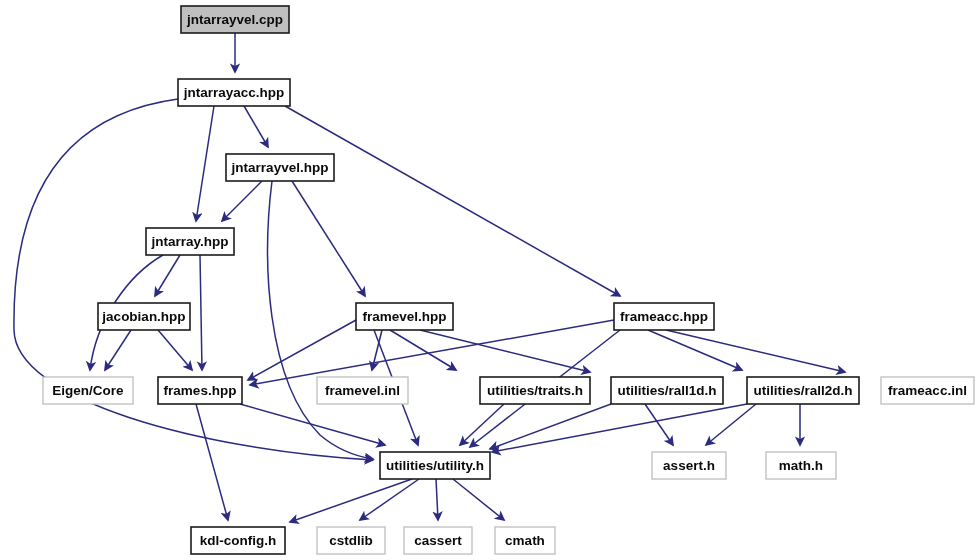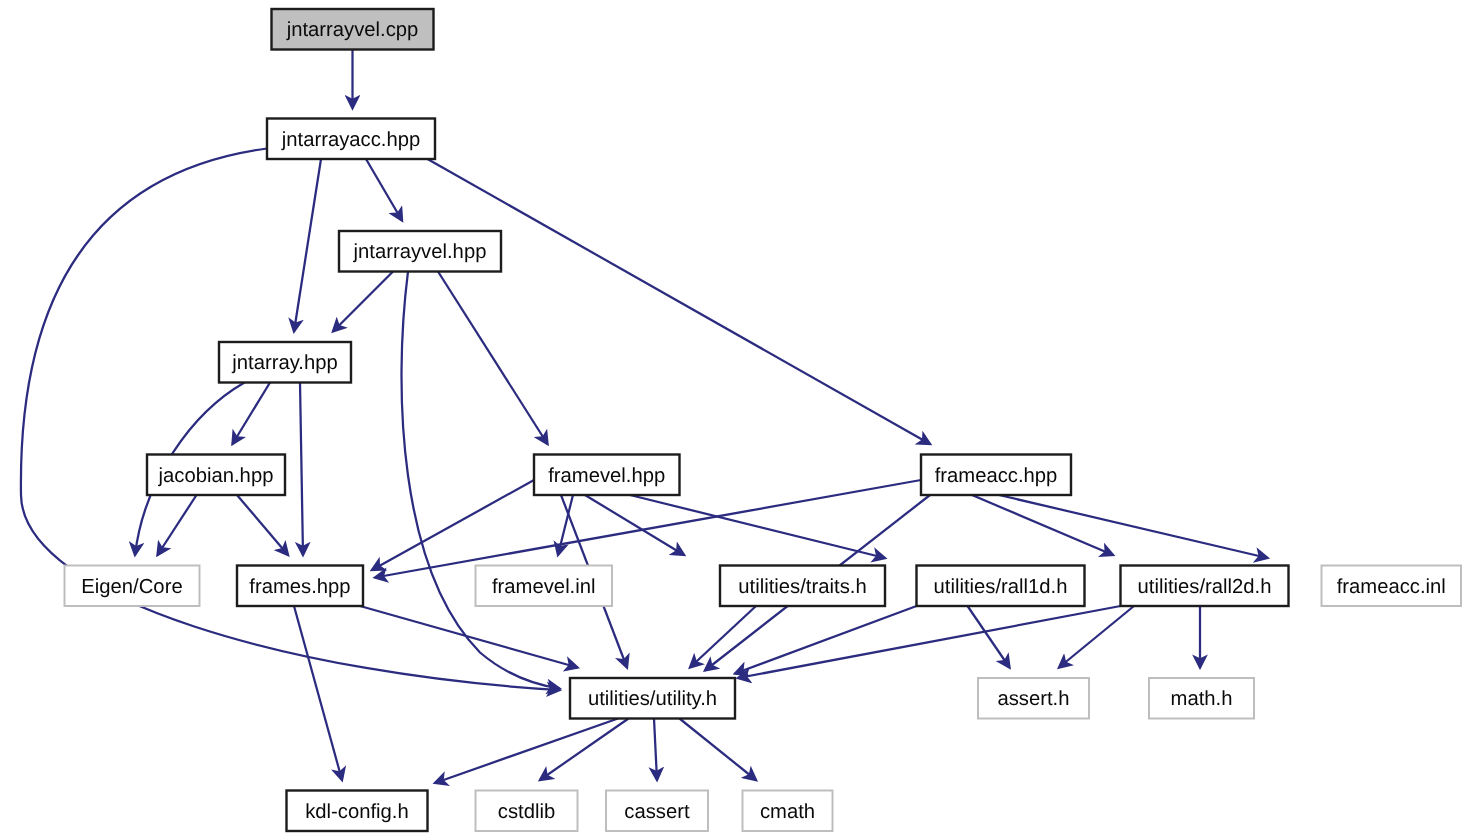--- a/index.html
+++ b/index.html
@@ -11,20 +11,21 @@
     width: 979px;
     height: 560px;
     overflow: hidden;
     font-family: "Liberation Sans", sans-serif;
   }
   #graph-root {
     position: relative;
     width: 948px;
     height: 560px;
     background: #ffffff;
+    font-weight: bold;
   }
   svg#dep-graph {
     display: block;
     width: 979px;
     height: 560px;
   }
   .node-box {
     fill: #ffffff;
     stroke: #1c1c1c;
     stroke-width: 1.6;

